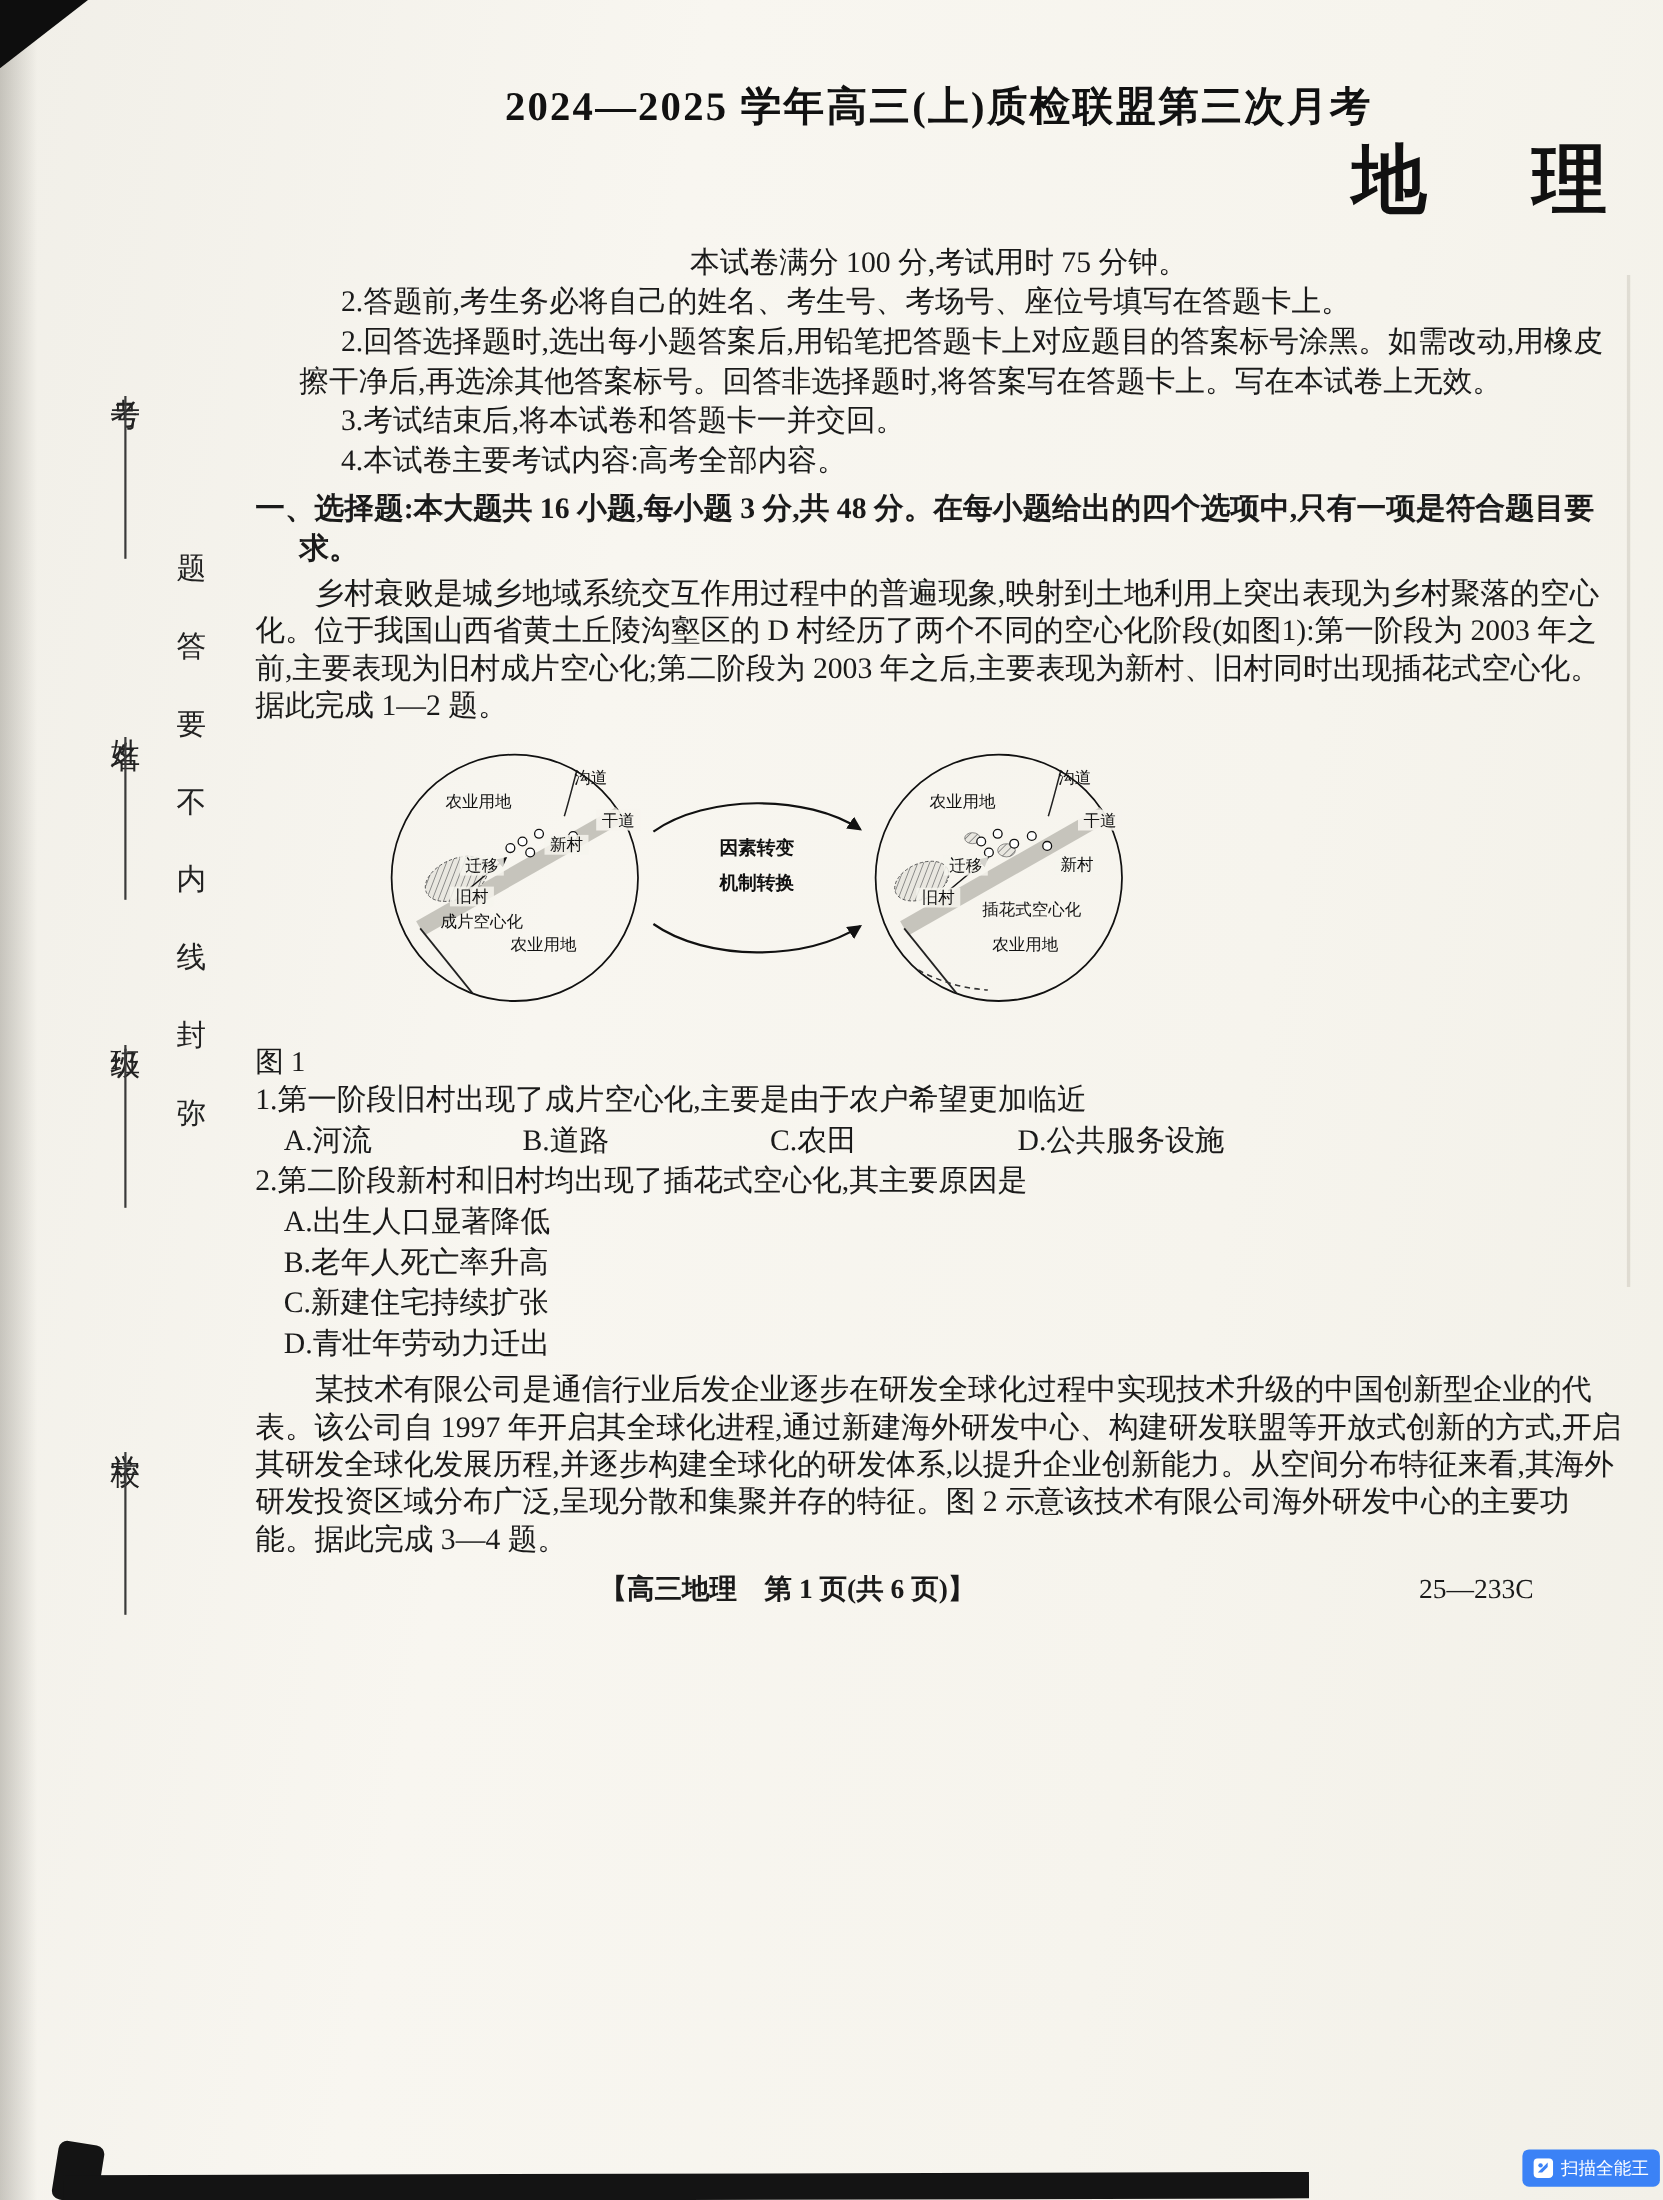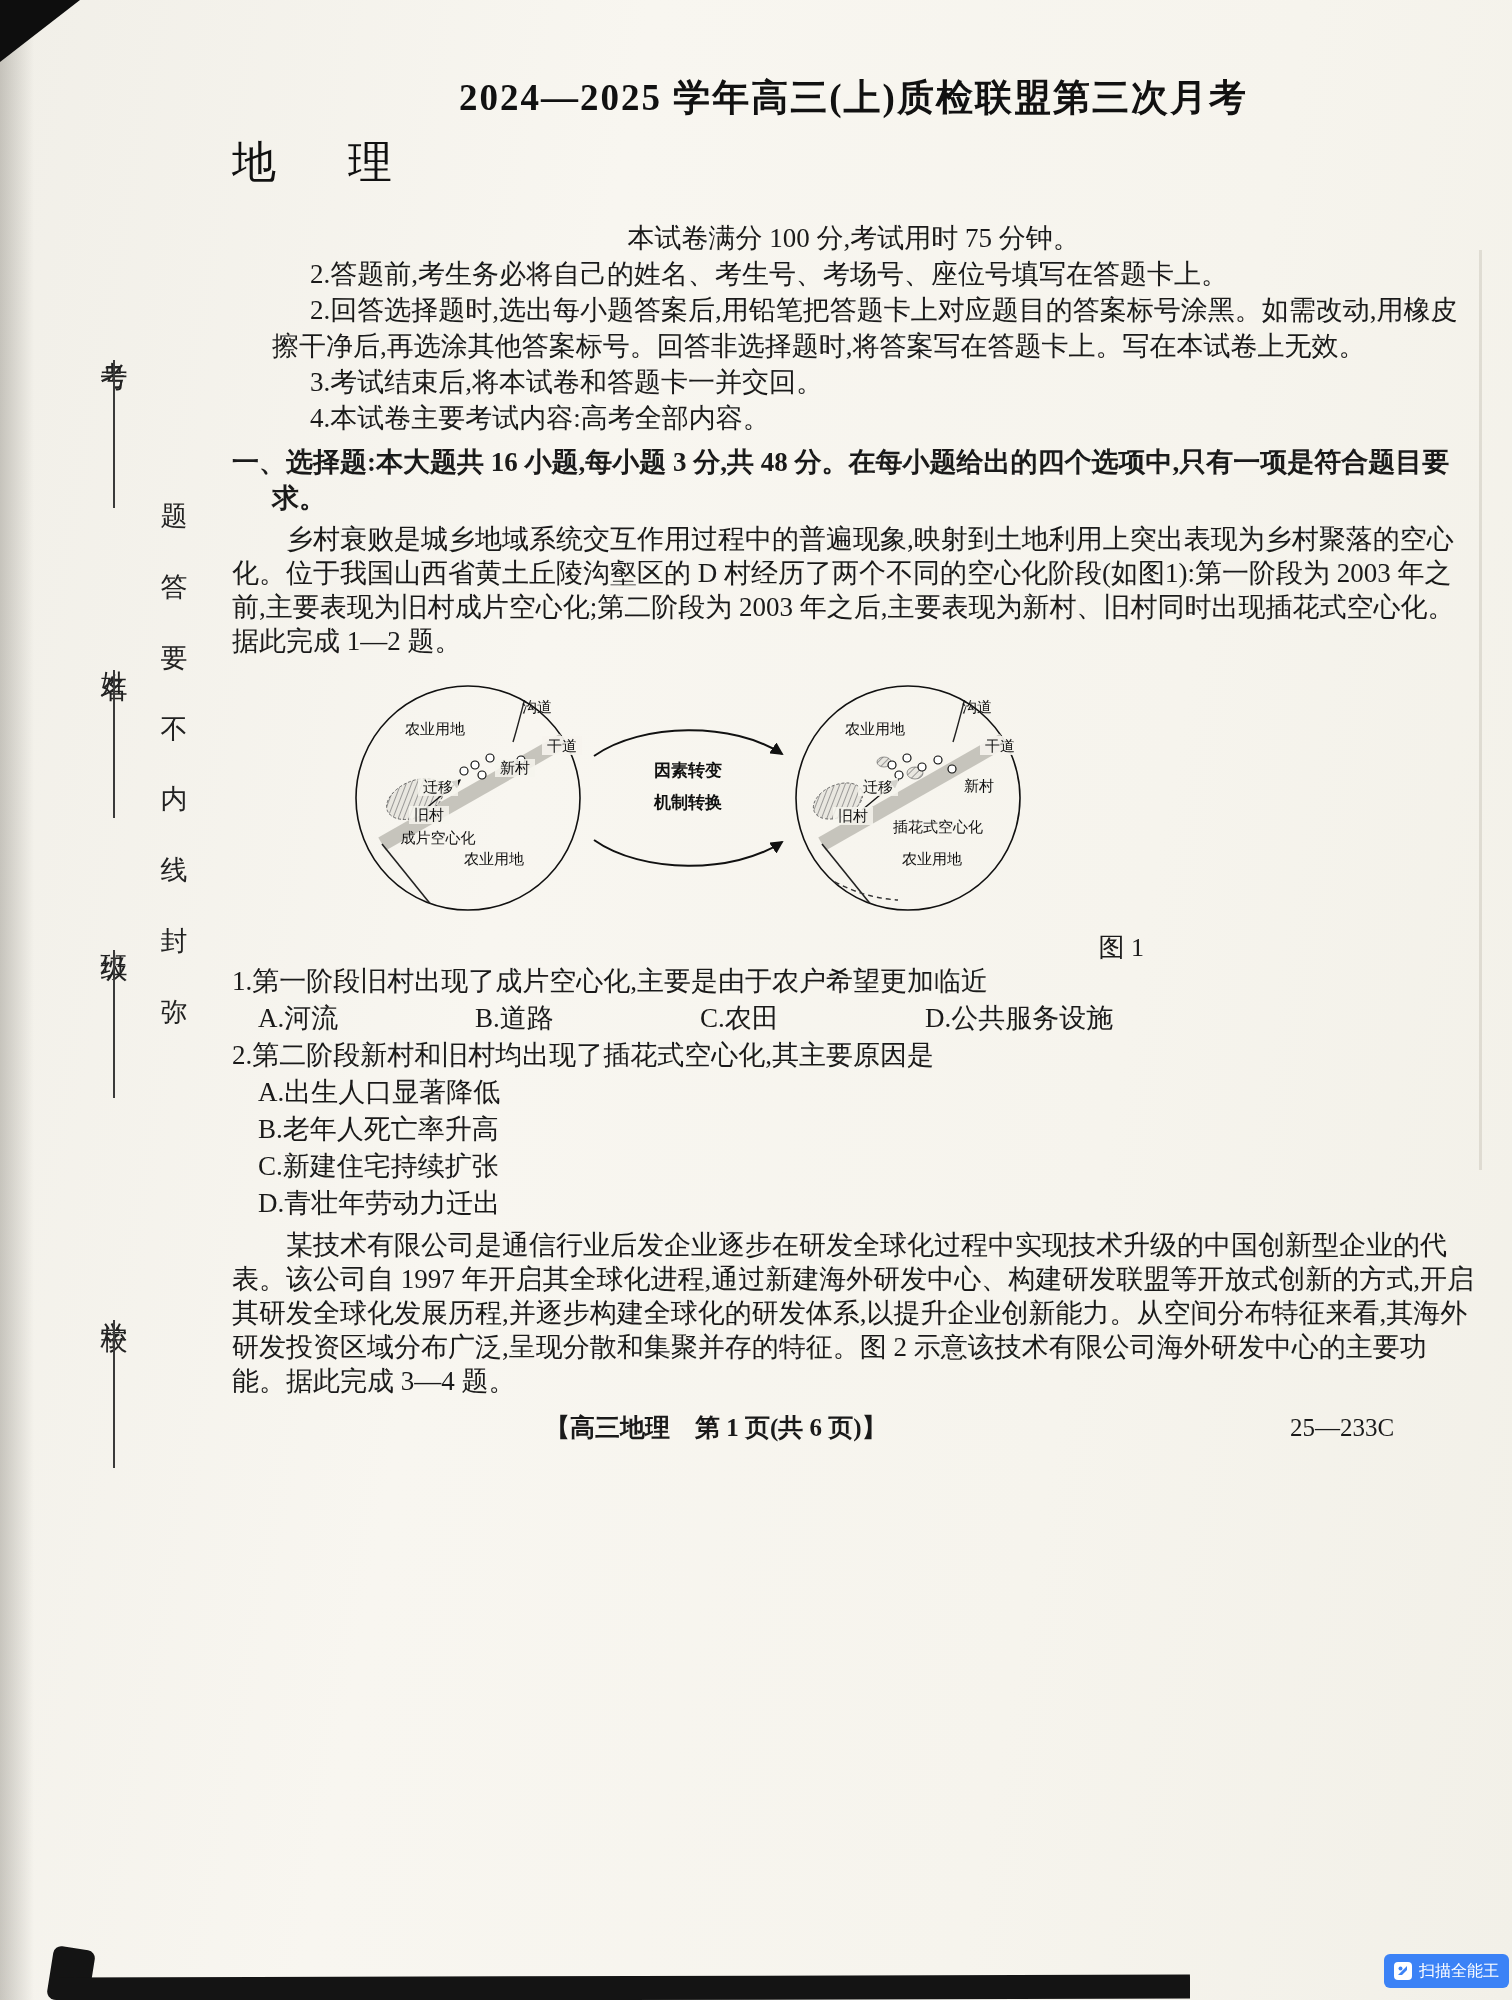--- a/index.html
+++ b/index.html
@@ -23,30 +23,30 @@
   
   .m-field { position:absolute; left:96px; display:flex; flex-direction:column; align-items:center; }
   .m-label { writing-mode:vertical-rl; text-orientation:upright; font-size:27px; letter-spacing:4px; color:#222; }
   .m-blank { width:0; border-left:2px solid #3a3a3a; height:148px; margin-top:12px; }
   .seal { position:absolute; left:156px; top:498px; height:532px; width:36px;
     display:flex; flex-direction:column; justify-content:space-between; align-items:center;
     font-size:27px; color:#222; }
   
   .content { position:absolute; left:232px; top:74px; width:1243px; font-size:27px; line-height:36px; }
   .exam-title { text-align:center; font-size:37px; font-weight:bold; line-height:48px; letter-spacing:2px; color:#111; }
-  .subject { text-align:left; font-size:44px; font-weight:normal; line-height:70px; margin-top:6px; letter-spacing:14px; color:#111; }
+  .subject { text-align:right; font-size:68px; font-weight:bold; line-height:70px; margin-top:6px; letter-spacing:14px; color:#111; }
   .meta { text-align:center; margin-top:22px; }
   .notice-title { font-weight:bold; font-size:28px; margin-top:8px; margin-left:38px; }
   .notices p { margin-left:40px; text-indent:38px; }
   .sec-header { font-weight:bold; margin-top:8px; padding-left:40px; text-indent:-40px; }
   .passage { margin-top:6px; line-height:34px; text-indent:54px; }
   .fig-wrap { margin-top:14px; }
   .fig-svg text { font-family:"Liberation Serif","DejaVu Serif",serif; font-size:15px; fill:#111; }
   .fig-svg text.big { font-size:17px; font-weight:bold; }
-  .fig-caption { width:912px; text-align:right; font-size:26px; line-height:30px; margin-top:0; }
+  .fig-caption { width:912px; text-align:left; font-size:26px; line-height:30px; margin-top:18px; }
   .q-stem { line-height:37px; }
   .q1-opts { display:flex; line-height:37px; margin-left:26px; }
   .q1-opts span:nth-child(1){ width:217px; }
   .q1-opts span:nth-child(2){ width:225px; }
   .q1-opts span:nth-child(3){ width:225px; }
   .q2-opts p { margin-left:26px; line-height:37px; }
   .footer { position:relative; height:42px; margin-top:12px; font-size:25px; }
   .f-center { position:absolute; left:313px; font-weight:bold; }
   .f-right { position:absolute; left:1058px; }
   

